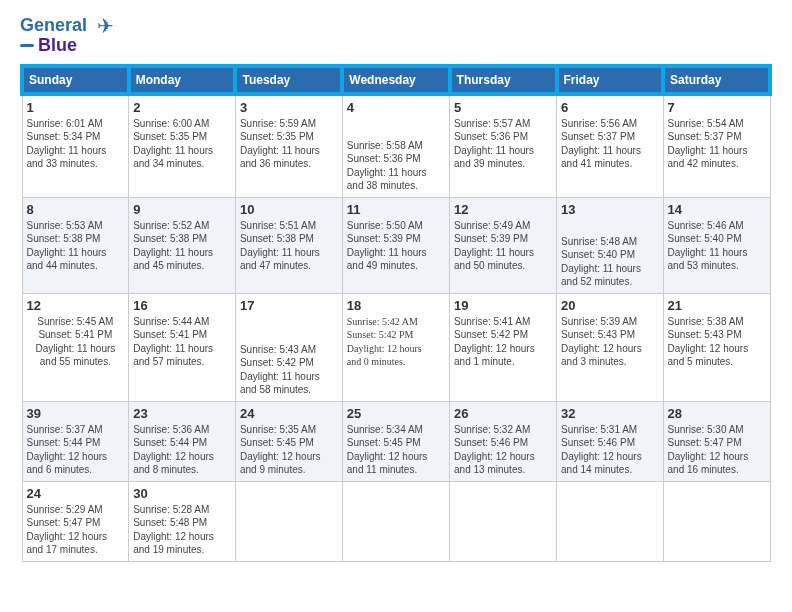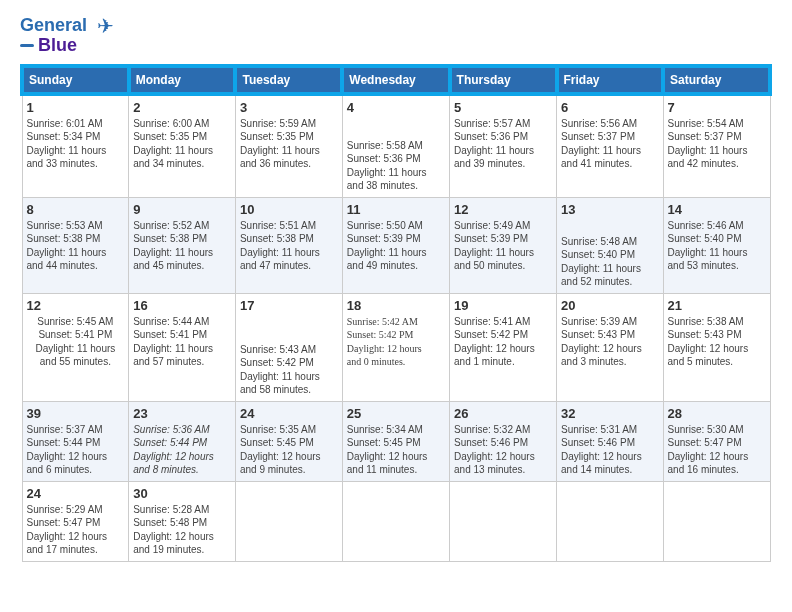--- a/index.html
+++ b/index.html
@@ -296,21 +296,21 @@
         <tr>
           <td>
             <span class="day-num">39</span>
             <div class="day-info" style="white-space: pre-line;">Sunrise: 5:37 AM
 Sunset: 5:44 PM
 Daylight: 12 hours
 and 6 minutes.</div>
           </td>
           <td>
             <span class="day-num">23</span>
-            <div class="day-info" style="white-space: pre-line; font-style: italic;">Sunrise: 5:36 AM
+            <div class="day-info" style="white-space: pre-line;">Sunrise: 5:36 AM
 Sunset: 5:44 PM
 Daylight: 12 hours
 and 8 minutes.</div>
           </td>
           <td>
             <span class="day-num">24</span>
             <div class="day-info" style="white-space: pre-line;">Sunrise: 5:35 AM
 Sunset: 5:45 PM
 Daylight: 12 hours
 and 9 minutes.</div>

